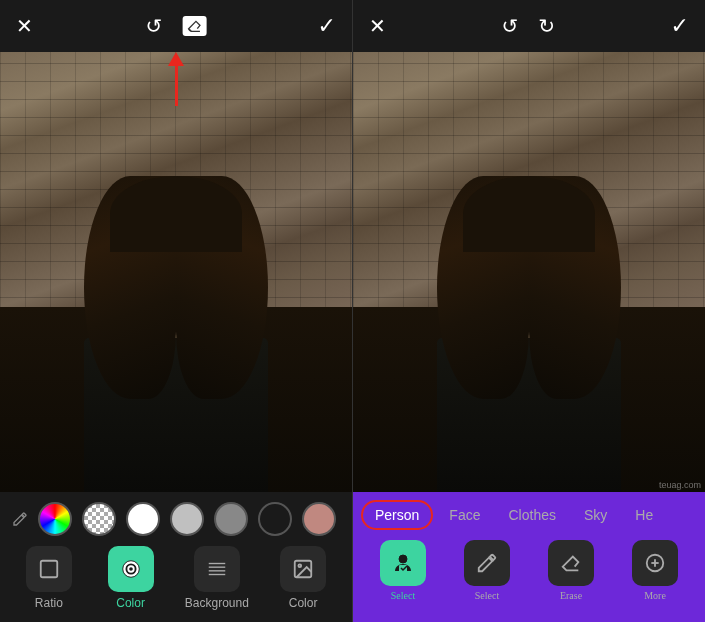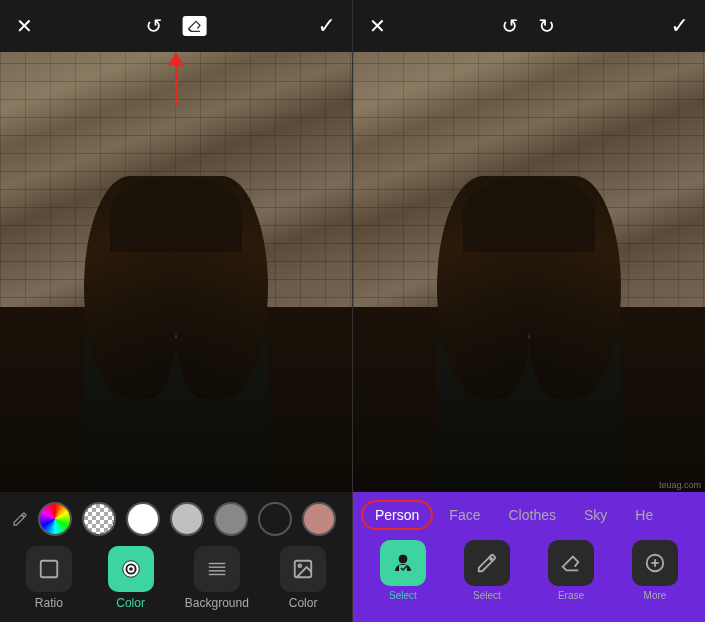--- a/index.html
+++ b/index.html
@@ -265,20 +265,21 @@
       padding: 0 8px;
     }
 
     .right-tool-item {
       display: flex;
       flex-direction: column;
       align-items: center;
       gap: 4px;
       cursor: pointer;
       min-width: 55px;
+      font-family: Liberation Serif, serif;
     }
 
     .right-tool-icon-box {
       width: 46px;
       height: 46px;
       border-radius: 10px;
       display: flex;
       align-items: center;
       justify-content: center;
       background: #2a2a2a;

